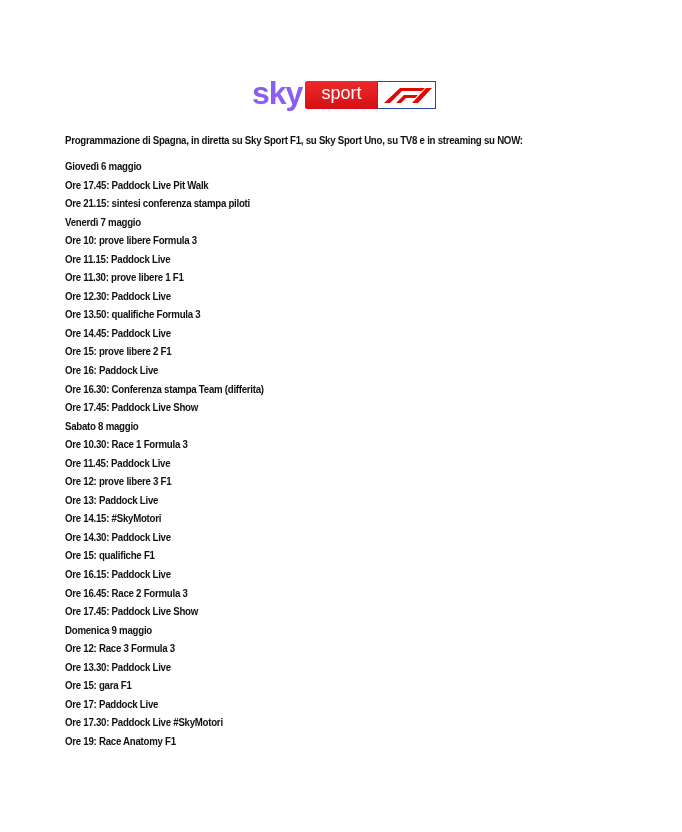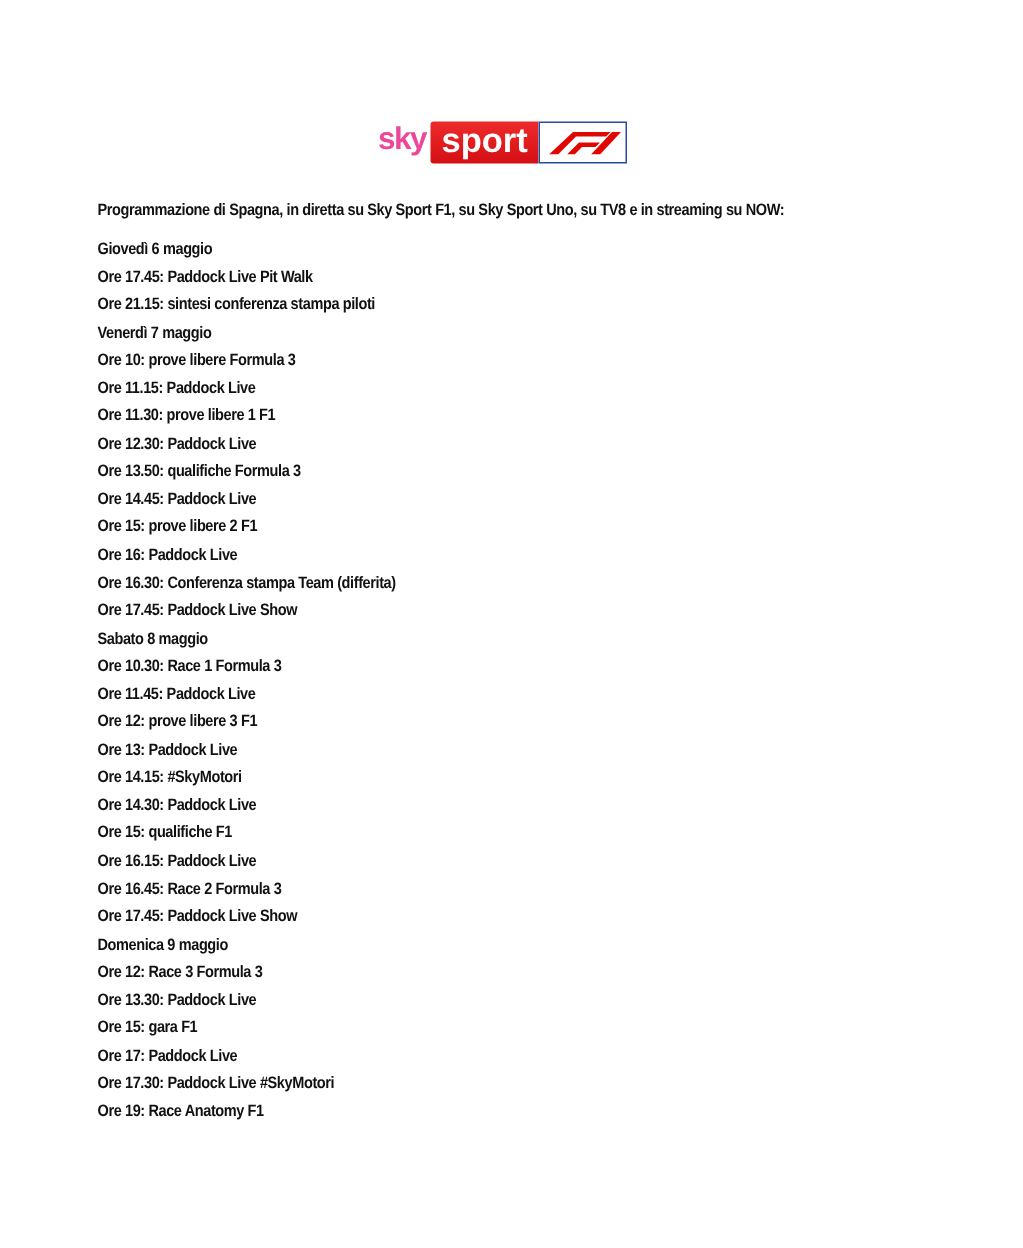--- a/index.html
+++ b/index.html
@@ -1,20 +1,20 @@
 <!DOCTYPE html>
 <html><head>
 <meta charset="utf-8">
 <style>
   html, body { margin: 0; padding: 0; background: #ffffff; }
   body { width: 682px; height: 832px; position: relative; overflow: hidden; }
   .logo { position: absolute; left: 252px; top: 80px; height: 30px; display: flex; align-items: center; }
-  .sky-word { font-family: "Liberation Sans", sans-serif; font-weight: bold; font-size: 21px; color: #ec4899; letter-spacing: -1px; line-height: 30px; margin-right: 3px; position: relative; top: -2px; }
+  .sky-word { font-family: "Liberation Sans", sans-serif; font-weight: bold; font-size: 32px; color: #8b5cf6; letter-spacing: -1px; line-height: 30px; margin-right: 3px; position: relative; top: -2px; }
   .sport-box { background: linear-gradient(#ee2b2b, #d40f14); height: 28px; width: 72px; display: flex; align-items: center; justify-content: center; border-radius: 2px 0 0 2px; }
-  .sport-word { font-family: "Liberation Sans", sans-serif; font-size: 23px; color: #ffffff; line-height: 28px; position: relative; top: -2px; font-weight: bold; }
+  .sport-word { font-family: "Liberation Sans", sans-serif; font-size: 18px; color: #ffffff; line-height: 28px; position: relative; top: -2px; }
   .f1-box { height: 26px; width: 57px; border: 1px solid #2a4aa0; background: #fff; display: flex; align-items: center; justify-content: center; }
   .content { position: absolute; left: 65px; top: 131px; font-family: "Liberation Sans", sans-serif; font-size: 11px; font-weight: bold; color: #111; letter-spacing: -0.3px; transform: scaleX(0.88); transform-origin: left top; }
   .intro { line-height: 18px; margin-bottom: 8px; white-space: nowrap; }
   .line { line-height: 18.55px; white-space: nowrap; }
 </style>
 </head>
 <body>
 
 <div class="logo">
   <span class="sky-word">sky</span>

